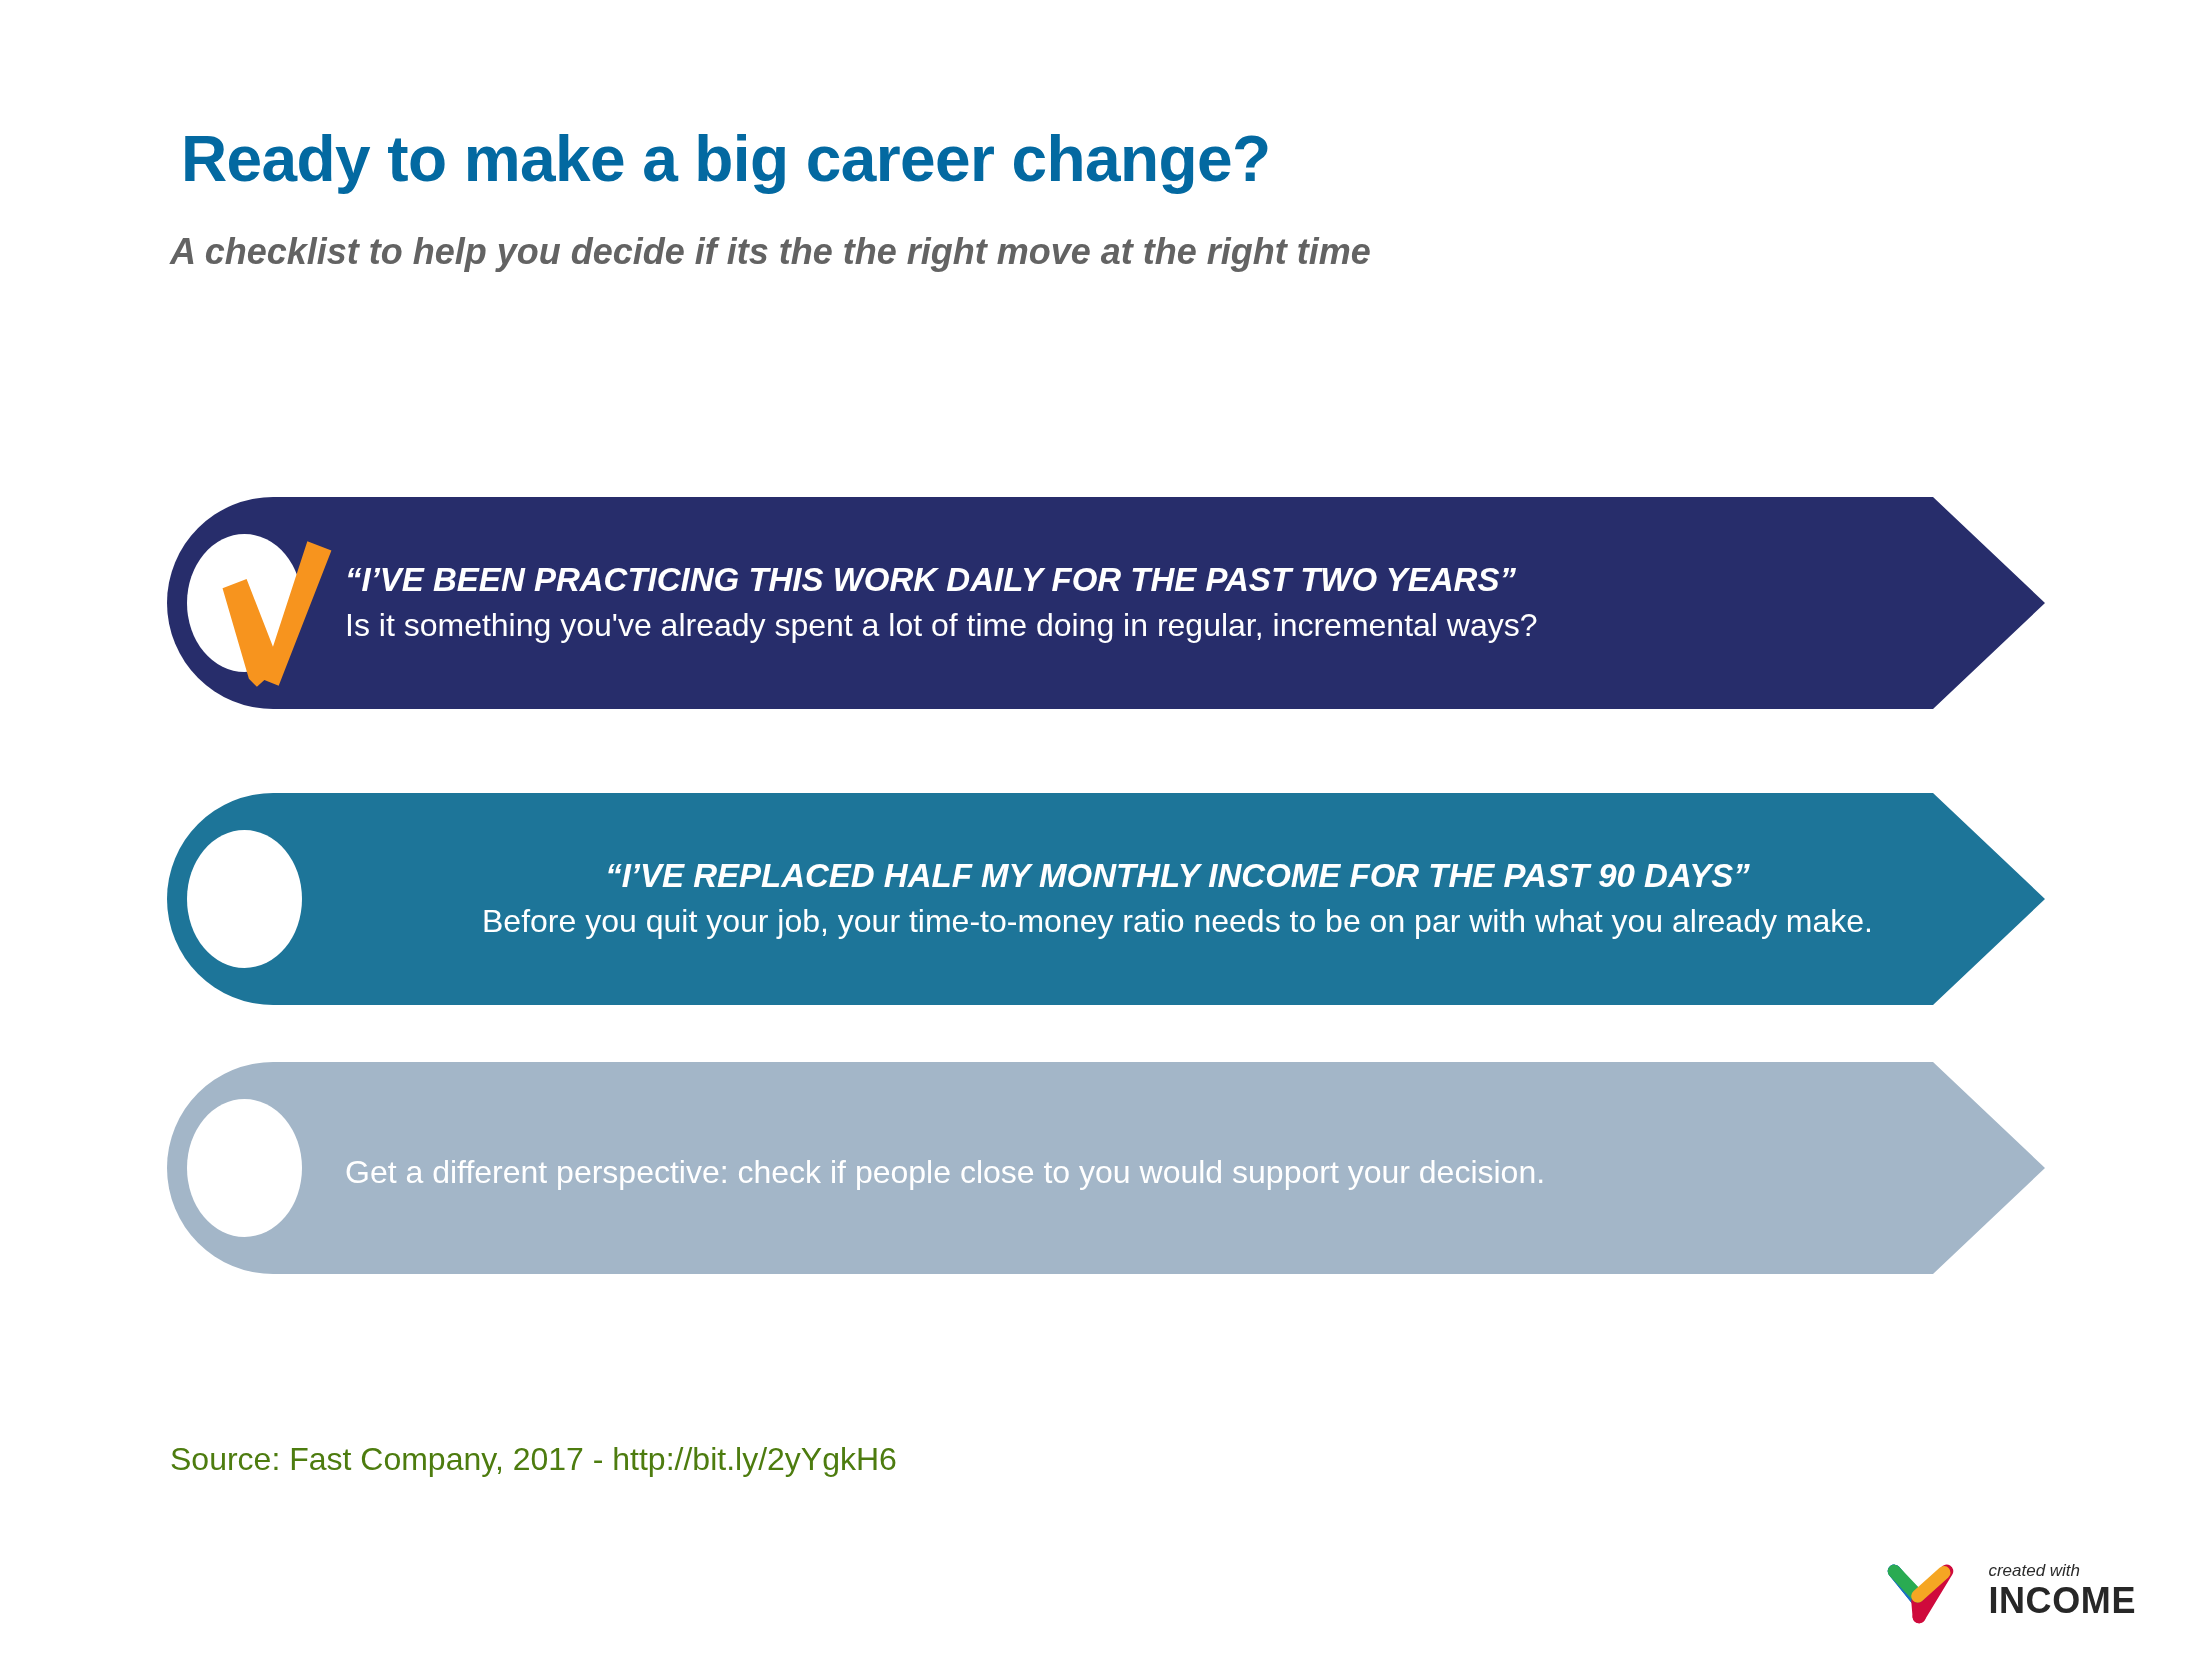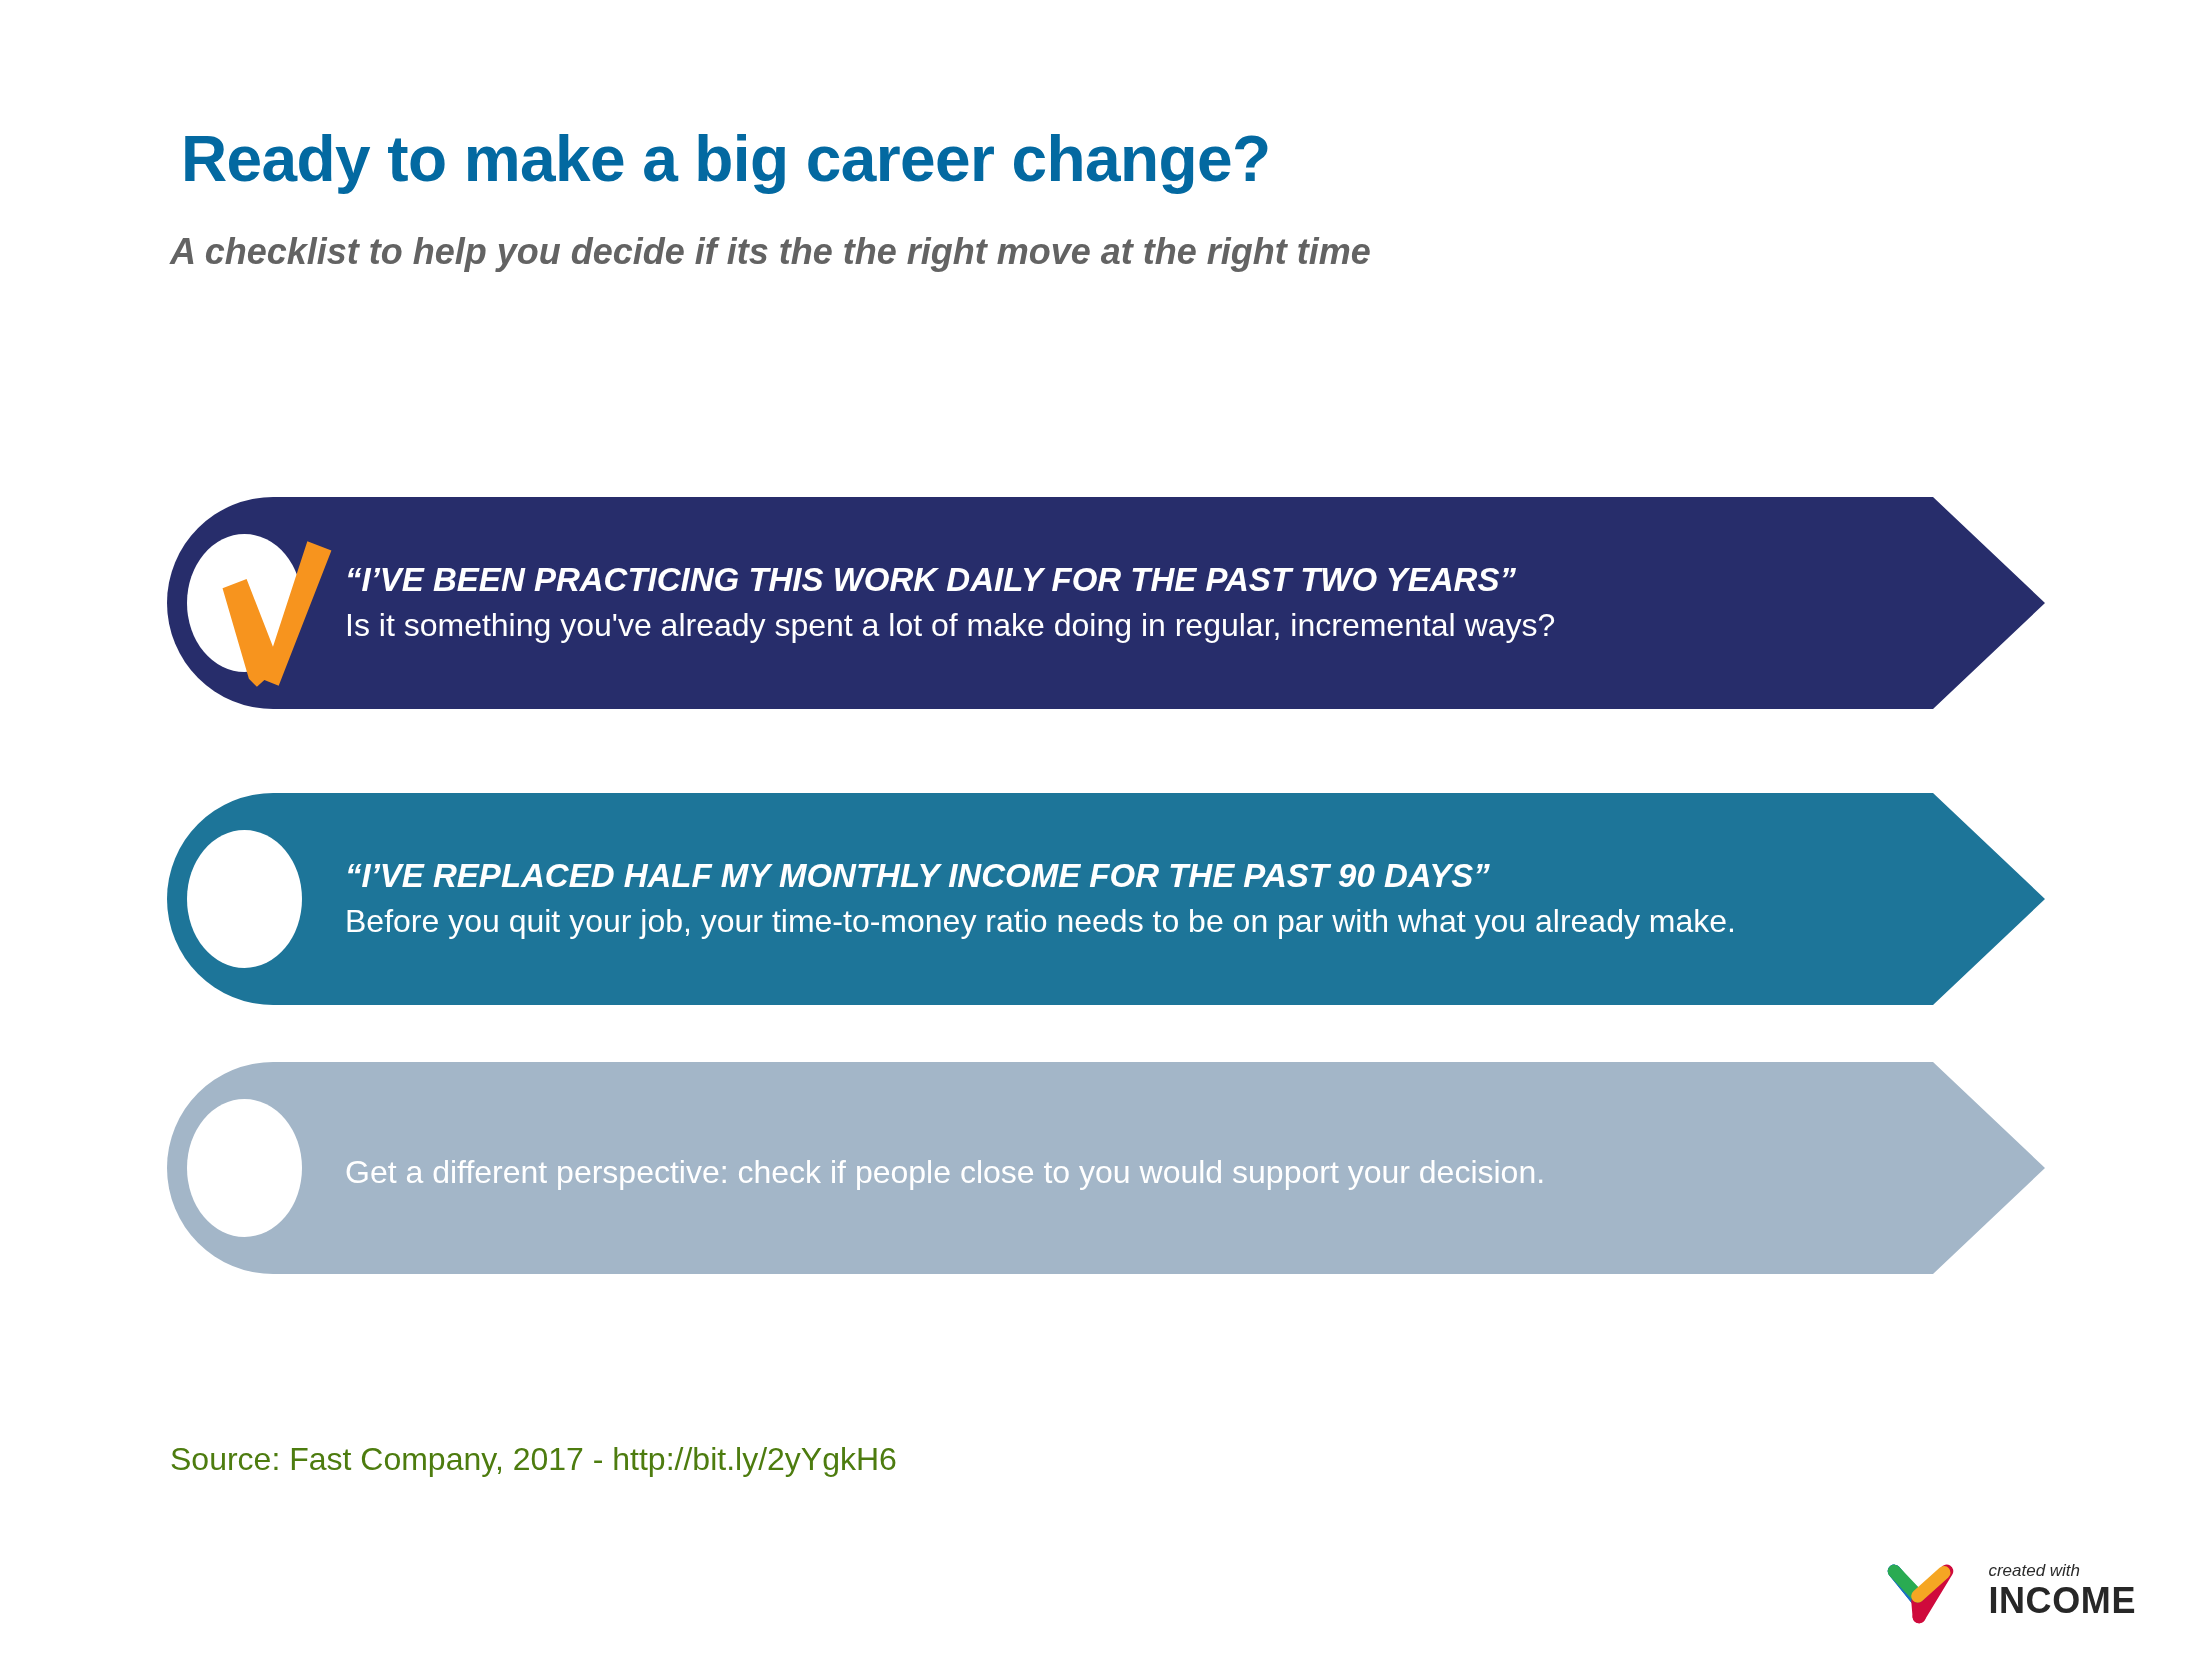--- a/index.html
+++ b/index.html
@@ -114,21 +114,21 @@
     font-weight: normal;
     color: #ffffff;
     line-height: 1.15;
     white-space: nowrap;
     margin: 0;
     padding-top: 8px;
   }
 
   
   #row-0 { top: 497px; }
-  #row-1 { top: 793px; }
+  #row-1 { top: 793px; text-align: center; }
   #row-2 { top: 1062px; }
 
   
   #source-note {
     position: absolute;
     left: 170px;
     top: 1441px;
     font-size: 32px;
     color: #4d7c0f;
     white-space: nowrap;
@@ -186,21 +186,21 @@
       </svg>
     </div>
     <div class="marker" style="background: rgb(255, 255, 255);"></div>
     <div class="marker-check">
       <svg viewBox="0 0 260 300">
         <path d="M62,112 L104,96 L150,214 L210,30 L252,46 L160,282 L135,272 L122,284 L108,270 Z" fill="#f7941e"></path>
       </svg>
     </div>
     <div class="row-text">
       <p class="row-headline">“I’VE BEEN PRACTICING THIS WORK DAILY FOR THE PAST TWO YEARS”</p>
-      <p class="row-desc">Is it something you've already spent a lot of make doing in regular, incremental ways?</p>
+      <p class="row-desc">Is it something you've already spent a lot of time doing in regular, incremental ways?</p>
     </div>
   </div>
 
   <div class="check-row" id="row-1">
     <div class="ribbon">
       <svg viewBox="0 0 3270 370" preserveAspectRatio="none">
         <path d="M185,0 H3270 L3270,370 L3270,370 H185 A185,185 0 0 1 185,0 Z" fill="#1d7599"></path>
         <path d="M3075,0 L3270,0 L3270,370 L3075,370 L3270,185 Z" fill="#ffffff"></path>
       </svg>
     </div>

